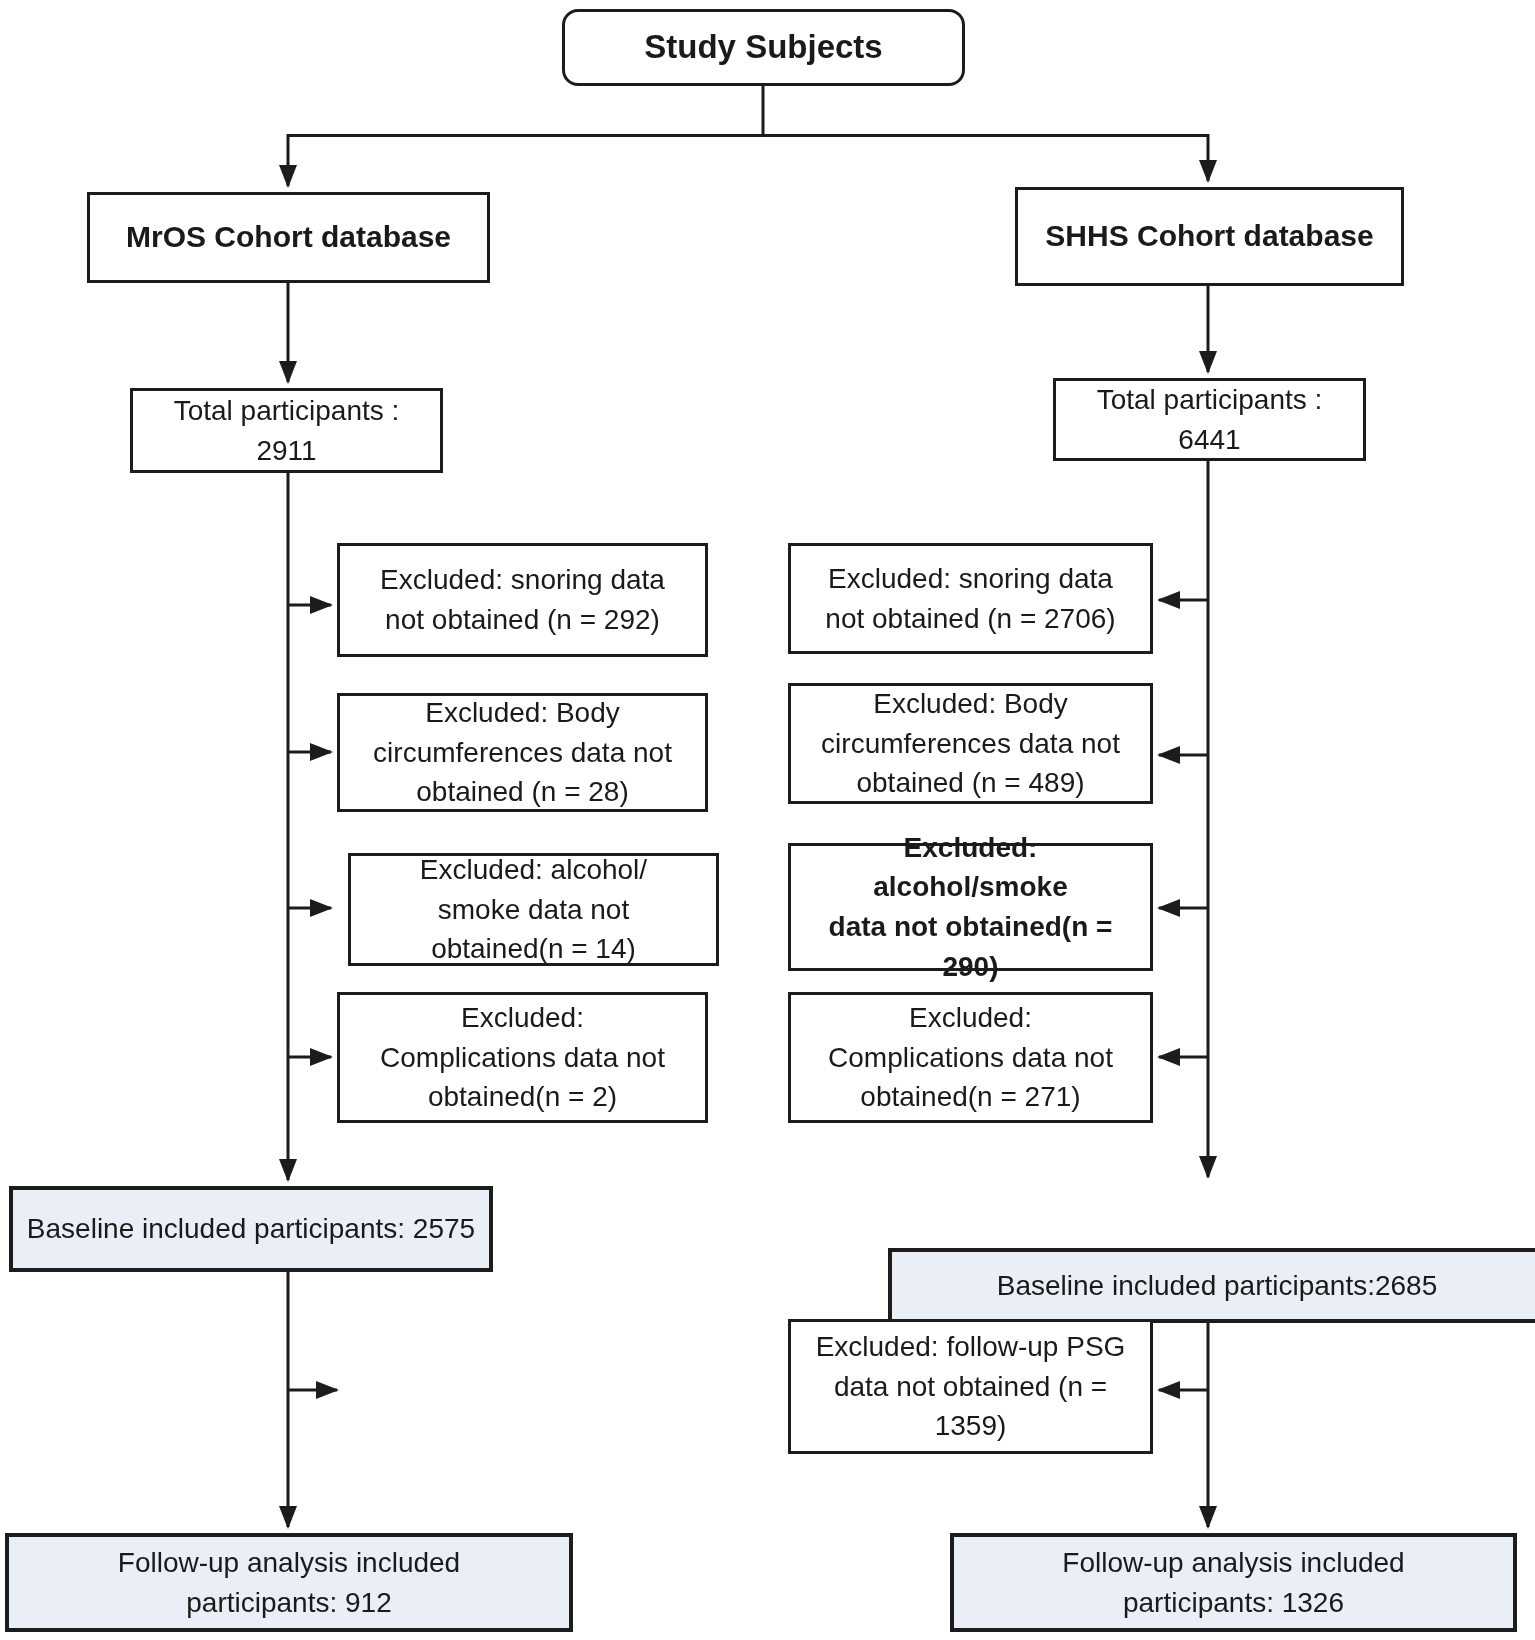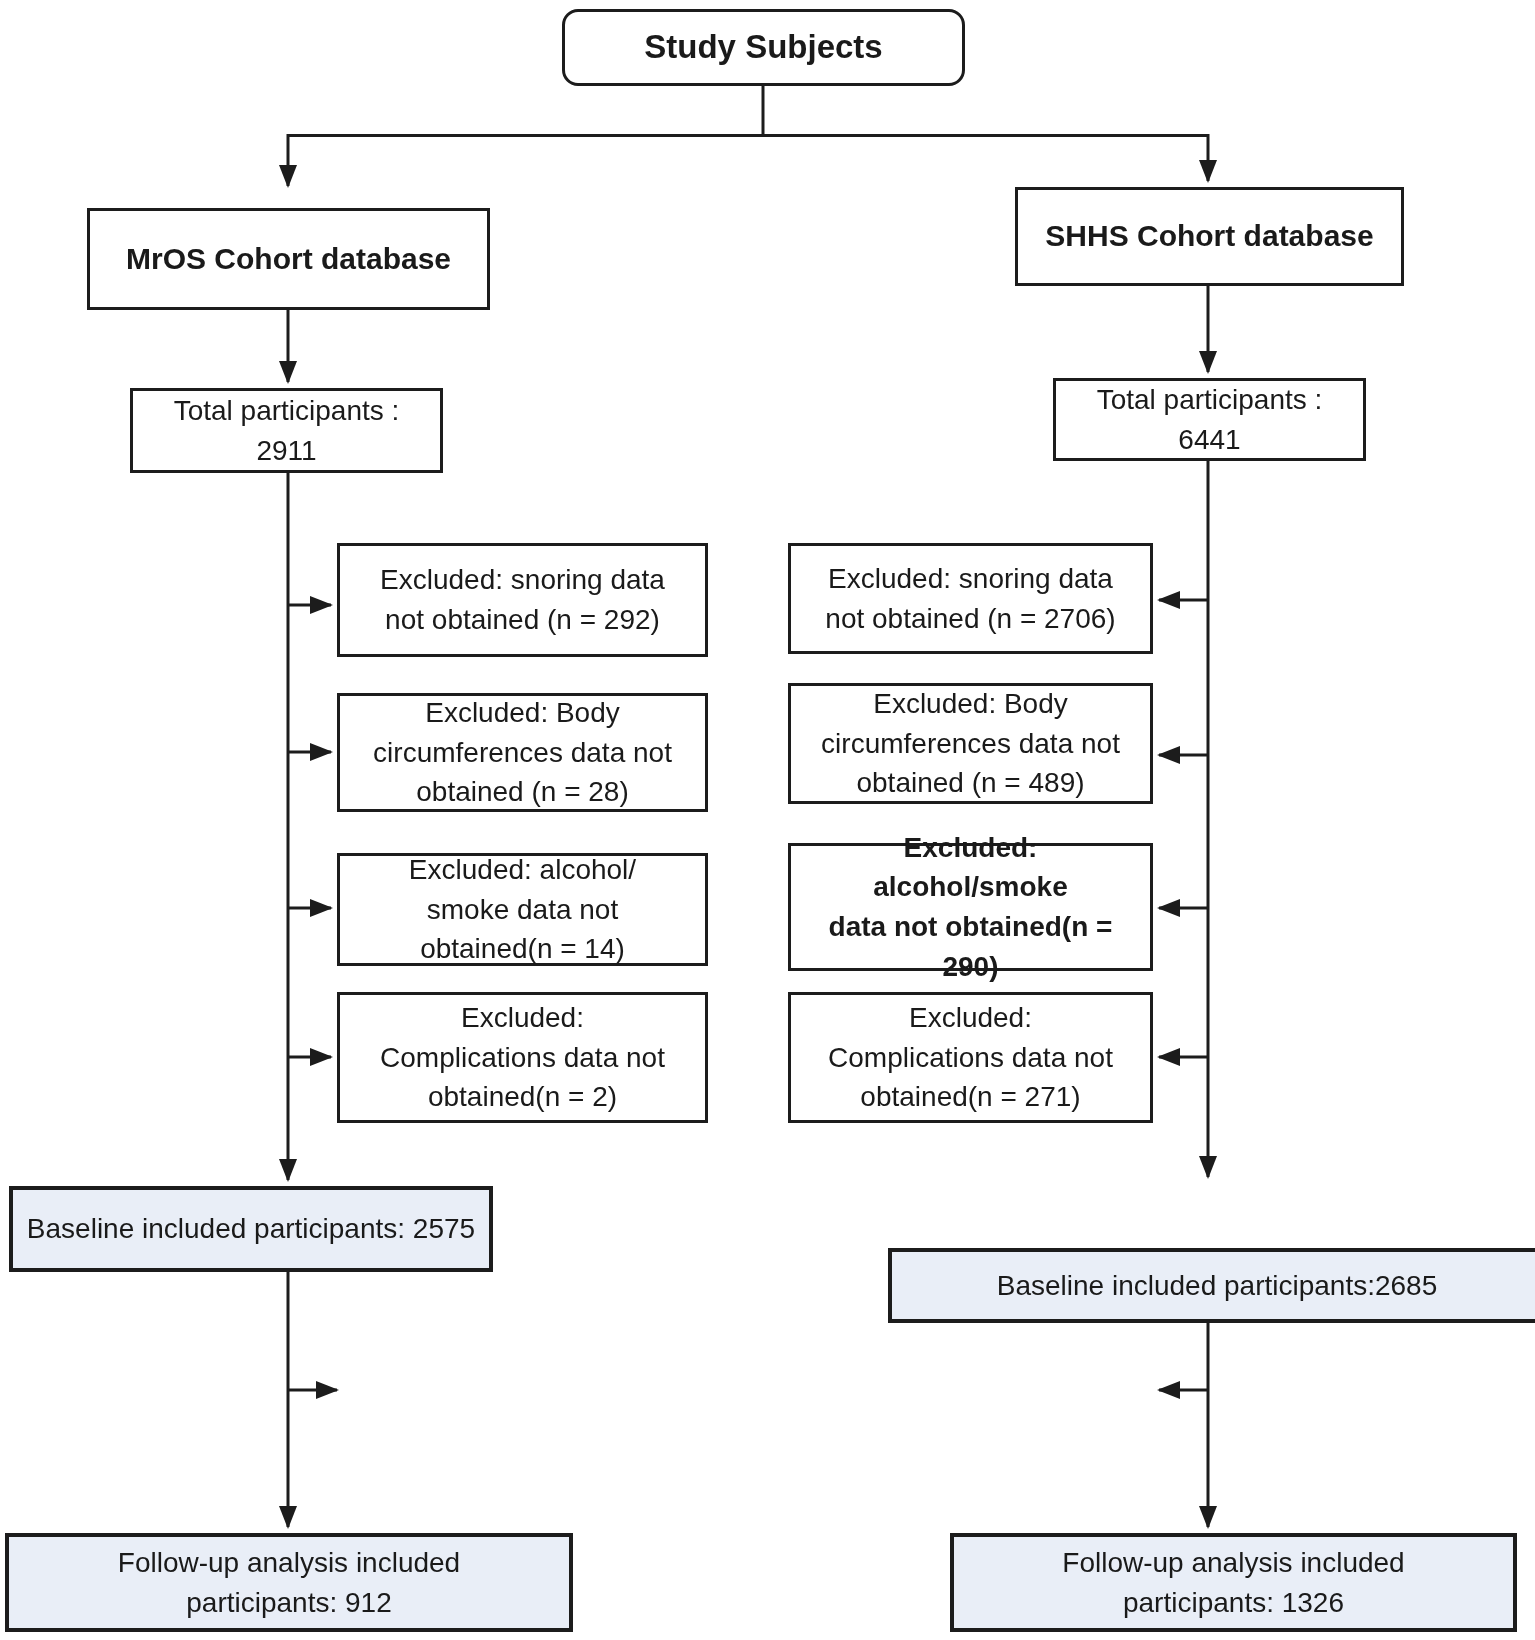--- a/index.html
+++ b/index.html
@@ -72,34 +72,34 @@
     <line x1="1207" y1="600" x2="1159" y2="600" marker-end="url(#arr)"></line>
     <line x1="1207" y1="755" x2="1159" y2="755" marker-end="url(#arr)"></line>
     <line x1="1207" y1="908" x2="1159" y2="908" marker-end="url(#arr)"></line>
     <line x1="1207" y1="1057" x2="1159" y2="1057" marker-end="url(#arr)"></line>
     <line x1="1208" y1="1258" x2="1208" y2="1527" marker-end="url(#arr)"></line>
     <line x1="1207" y1="1390" x2="1159" y2="1390" marker-end="url(#arr)"></line>
   </svg>
 
   <div class="node bold title" style="left:562px;top:9px;width:403px;height:77px;">Study Subjects</div>
 
-  <div class="node bold cohort" style="left:87px;top:208px;width:403px;height:102px;">MrOS Cohort database</div>
+  <div class="node bold cohort" style="left:87px;top:192px;width:403px;height:91px;">MrOS Cohort database</div>
   <div class="node bold cohort" style="left:1015px;top:187px;width:389px;height:99px;">SHHS Cohort database</div>
 
   <div class="node" style="left:130px;top:388px;width:313px;height:85px;">Total participants :
 2911</div>
   <div class="node" style="left:1053px;top:378px;width:313px;height:83px;">Total participants :
 6441</div>
 
   <div class="node" style="left:337px;top:543px;width:371px;height:114px;">Excluded: snoring data
 not obtained (n = 292)</div>
   <div class="node" style="left:337px;top:693px;width:371px;height:119px;">Excluded: Body
 circumferences data not
 obtained (n = 28)</div>
-  <div class="node" style="left:337px;top:853px;width:371px;height:113px;">Excluded: alcohol/
+  <div class="node" style="left:348px;top:853px;width:371px;height:113px;">Excluded: alcohol/
 smoke data not
 obtained(n = 14)</div>
   <div class="node" style="left:337px;top:992px;width:371px;height:131px;">Excluded:
 Complications data not
 obtained(n = 2)</div>
 
   <div class="node" style="left:788px;top:543px;width:365px;height:111px;">Excluded: snoring data
 not obtained (n = 2706)</div>
   <div class="node" style="left:788px;top:683px;width:365px;height:121px;">Excluded: Body
 circumferences data not
@@ -107,19 +107,22 @@
   <div class="node" style="left:788px;top:843px;width:365px;height:128px;font-weight:bold;">Excluded: alcohol/smoke
 data not obtained(n =
 290)</div>
   <div class="node" style="left:788px;top:992px;width:365px;height:131px;">Excluded:
 Complications data not
 obtained(n = 271)</div>
 
   <div class="node shaded" style="left:9px;top:1186px;width:484px;height:86px;">Baseline included participants: 2575</div>
   <div class="node shaded" style="left:888px;top:1248px;width:658px;height:75px;">Baseline included participants:2685</div>
 
+  <div class="node" style="left:788px;top:1319px;width:365px;height:135px;">Excluded: follow-up PSG
+data not obtained (n =
+1359)</div>
 
   <div class="node shaded" style="left:5px;top:1533px;width:568px;height:99px;">Follow-up analysis included
 participants: 912</div>
   <div class="node shaded" style="left:950px;top:1533px;width:567px;height:99px;">Follow-up analysis included
 participants: 1326</div>
 
 </div>
 
 </body></html>

